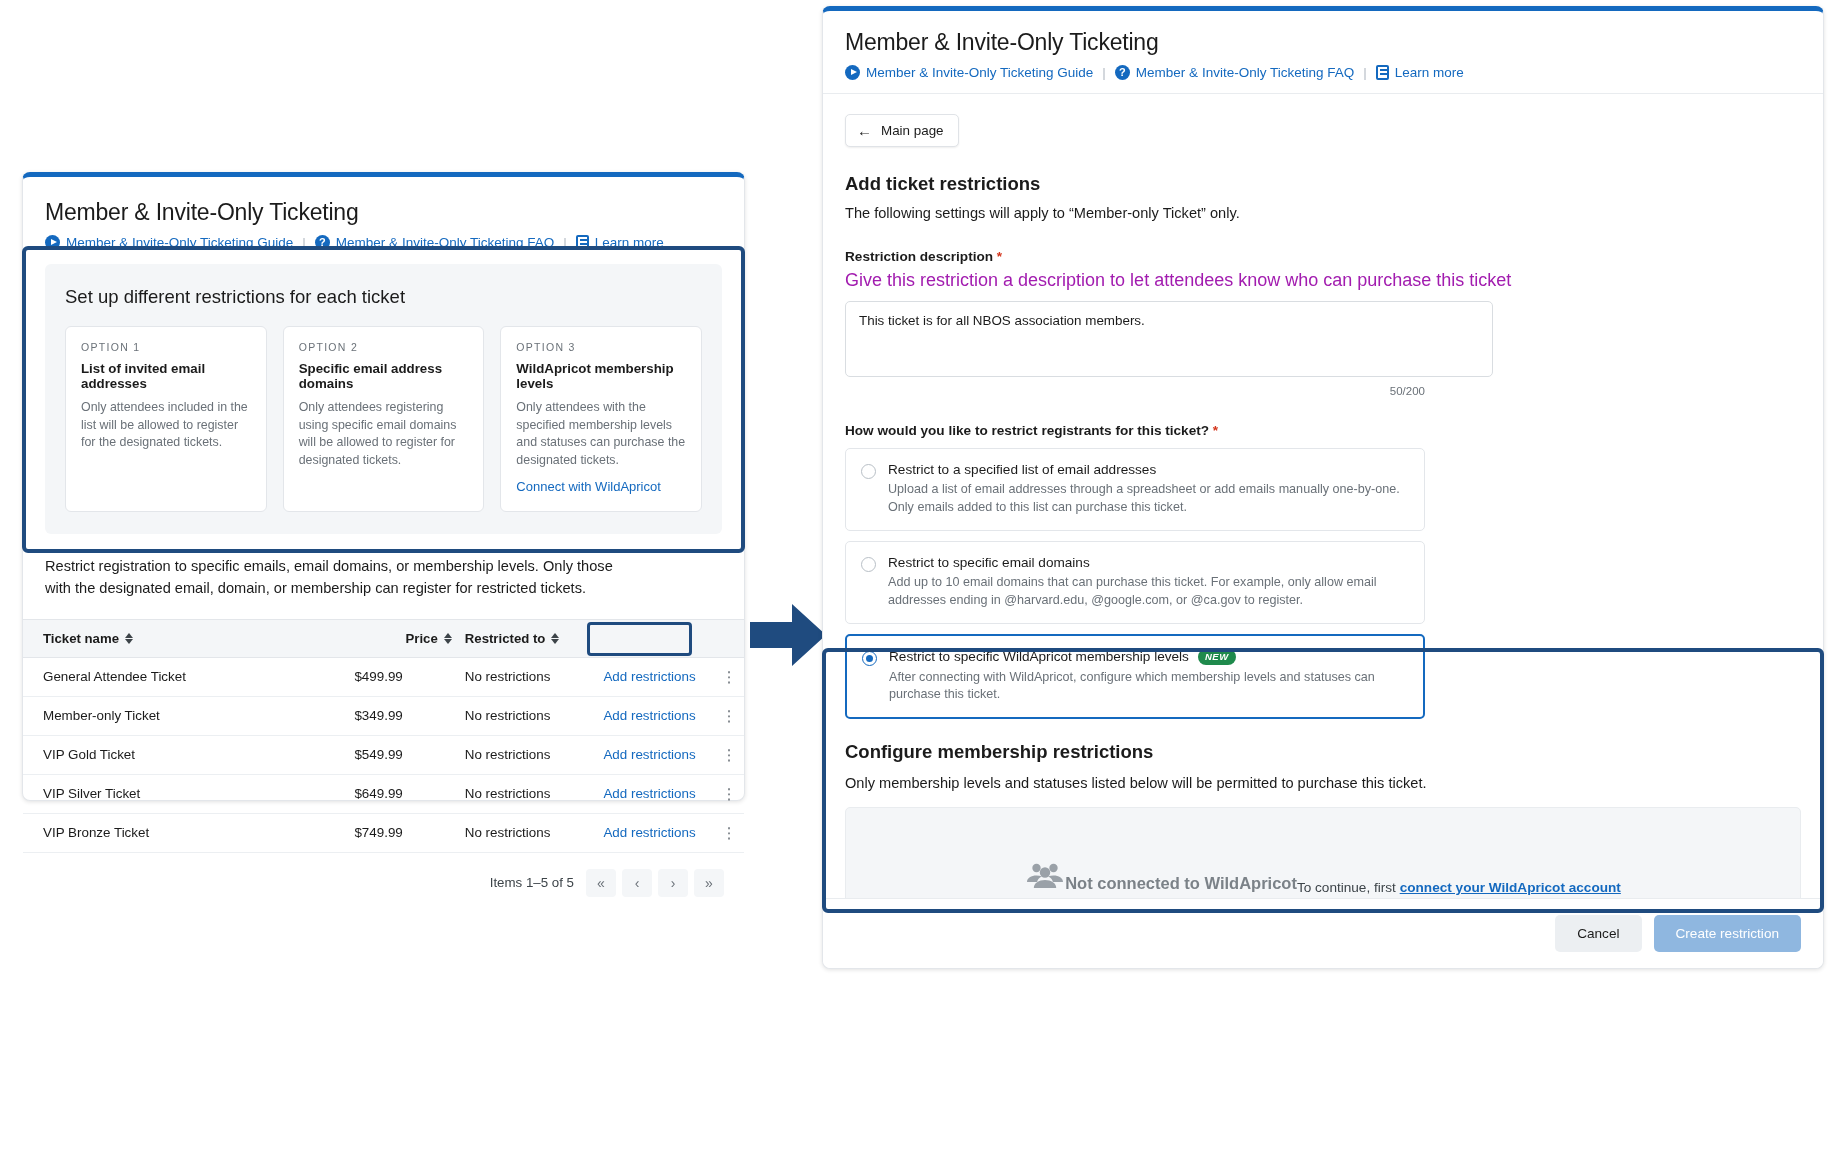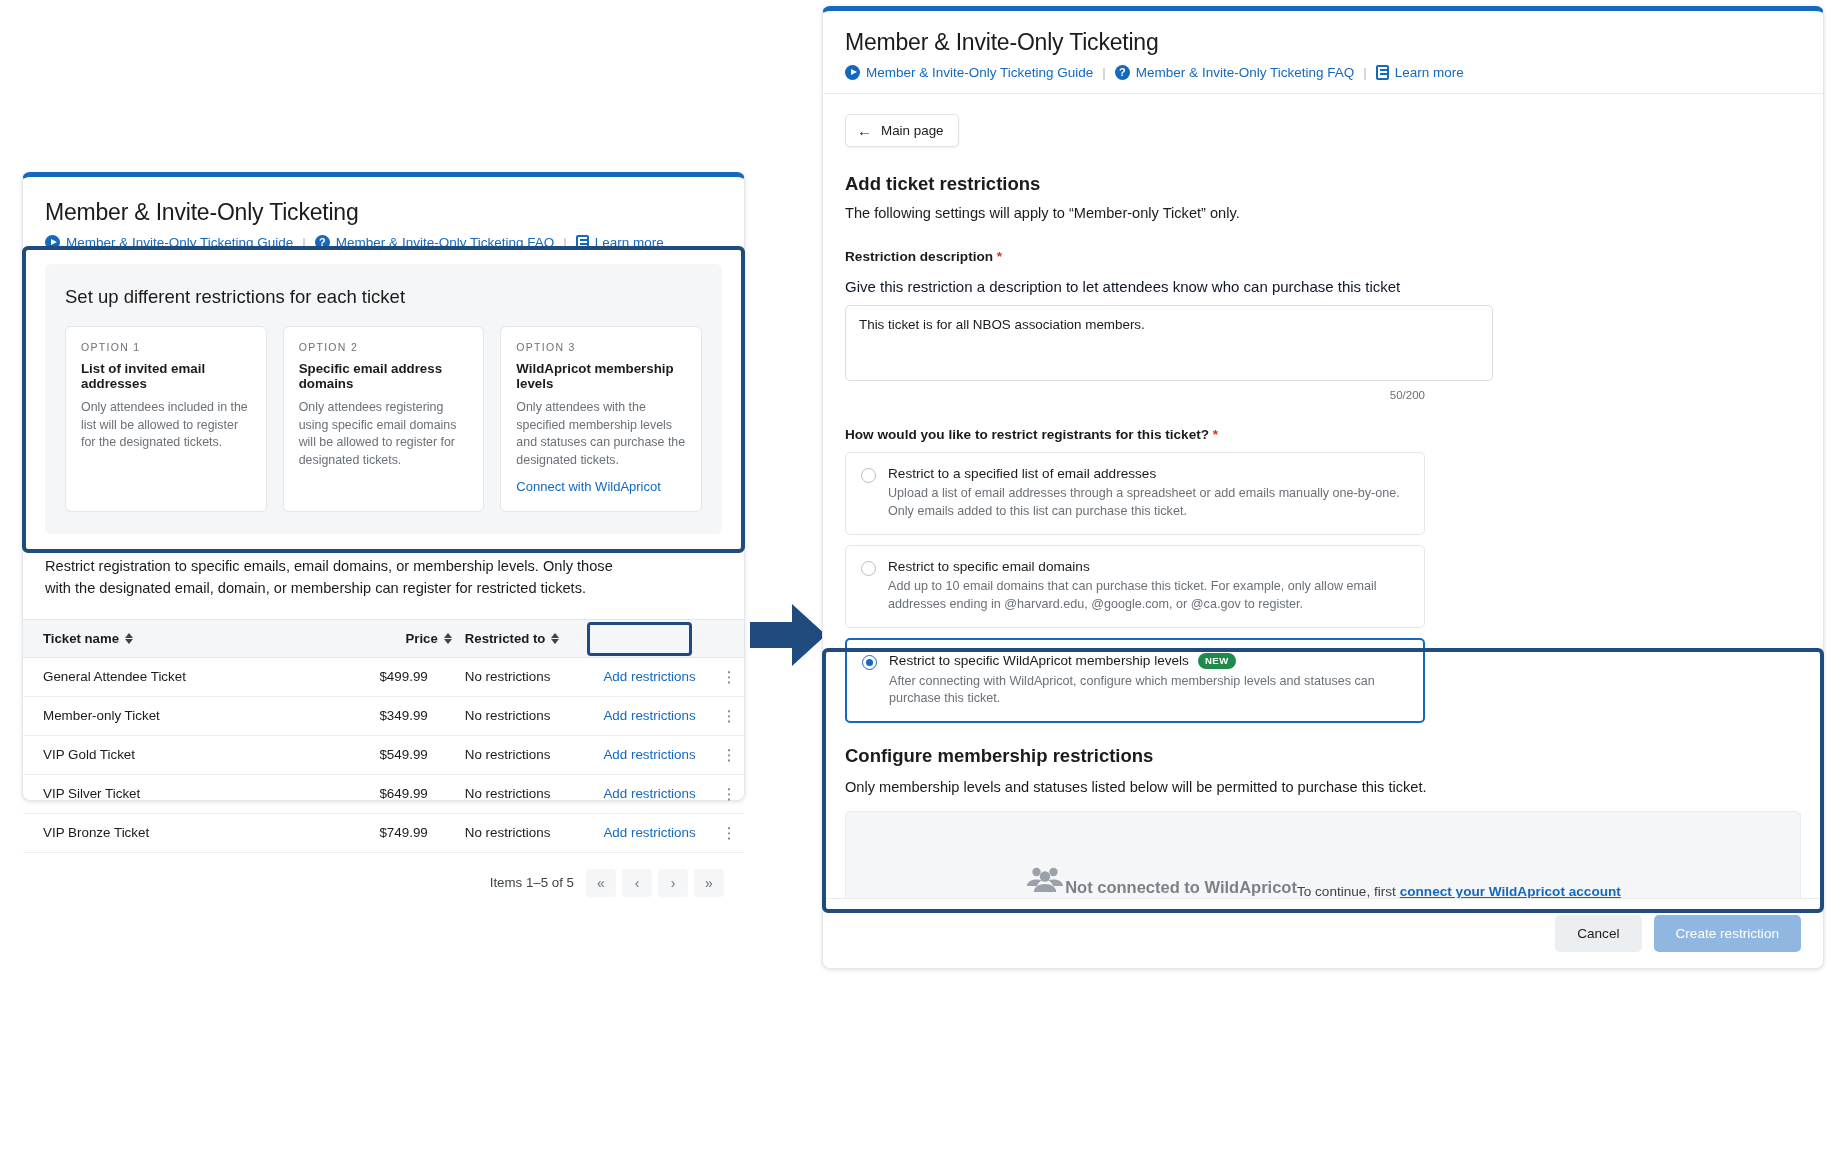--- a/index.html
+++ b/index.html
@@ -109,21 +109,21 @@
   .tbl td {
     font-size: 13.4px; color: #1b1b1b;
     padding: 11px 0; border-bottom: 1px solid #eceff2;
   }
   .tbl td:first-child { padding-left: 20px; }
   .col-name  { width: 330px; }
   .col-price { width: 98px; text-align: right; }
   .col-restr { width: 150px; padding-left: 12px !important; }
   .col-act   { width: 110px; }
   .col-kebab { width: 30px; text-align: center; }
-  .tbl td.col-price { text-align: center; margin-top: 41px; }
+  .tbl td.col-price { text-align: left; margin-top: 41px; }
   .tbl th.col-price { text-align: right; }
   .th-inner { display: inline-flex; align-items: center; gap: 6px; }
   .sort-ico { display: inline-block; width: 9px; height: 13px; position: relative; }
   .sort-ico::before, .sort-ico::after {
     content: ""; position: absolute; left: 0; border-left: 4.5px solid transparent; border-right: 4.5px solid transparent;
   }
   .sort-ico::before { top: 1px; border-bottom: 5px solid #3d4449; }
   .sort-ico::after  { bottom: 1px; border-top: 5px solid #3d4449; }
   .act-link { color: #1469bf; text-decoration: none; font-size: 13.4px; }
   .kebab { color: #6a7178; font-size: 15px; letter-spacing: 0; line-height: 1; }
@@ -159,21 +159,21 @@
     padding: 8px 14px 8px 11px; font-size: 13.4px; color: #1b1b1b;
     box-shadow: 0 1px 2px rgba(0,0,0,.07); cursor: pointer; font-family: inherit;
   }
   .arrow-left { font-size: 15px; line-height: 1; color: #1b1b1b; }
 
   .sec-h { font-size: 18.5px; font-weight: bold; color: #1b1b1b; margin: 26px 0 10px 0; }
   .sec-sub { font-size: 14.6px; color: #1b1b1b; }
 
   .fld-label { font-size: 13.6px; font-weight: bold; color: #1b1b1b; margin-top: 28px; }
   .req { color: #d4351c; font-weight: bold; }
-  .fld-hint { font-size: 15px; color: #0f172a; margin-top: 14px; }
+  .fld-hint { font-size: 18px; color: #a21caf; margin-top: 6px; }
   .ta {
     margin-top: 10px; width: 648px; height: 76px;
     border: 1px solid #d9dde1; border-radius: 5px;
     padding: 11px 13px; font-size: 13.4px; color: #1b1b1b;
     font-family: inherit; resize: none; background: #fff;
   }
   .counter { width: 580px; text-align: right; font-size: 11.5px; color: #6a7178; margin-top: 4px; }
 
   .q-label { font-size: 13.6px; font-weight: bold; color: #1b1b1b; margin-top: 26px; }
 
@@ -190,21 +190,21 @@
   }
   .rdo.on { border: 1.5px solid #1469bf; position: relative; }
   .rdo.on::after {
     content: ""; position: absolute; left: 3px; top: 3px;
     width: 7px; height: 7px; border-radius: 50%; background: #1469bf;
   }
   .rc-title { font-size: 13.6px; color: #1b1b1b; display: flex; align-items: flex-start; gap: 9px; }
   .rc-desc { font-size: 12.6px; color: #6a7178; line-height: 1.42; margin-top: 4px; }
   .badge-new {
     background: #1f8a4c; color: #fff; font-size: 9.5px; font-weight: bold;
-    letter-spacing: .6px; padding: 2.5px 7px; border-radius: 9px;
+    letter-spacing: .6px; padding: 2.5px 7px; border-radius: 9px; font-style: italic;
   }
 
   .cfg { padding: 22px 22px 0 22px; }
   .cfg-h { font-size: 18.5px; font-weight: bold; color: #1b1b1b; }
   .cfg-sub { font-size: 14.6px; color: #1b1b1b; margin-top: 12px; }
   .empty-box {
     margin-top: 16px; width: 956px; height: 152px;
     background: #f4f6f8; border: 1px solid #e9ecef; border-radius: 5px;
     display: flex; flex-direction: row; align-items: center; justify-content: center;
   }

